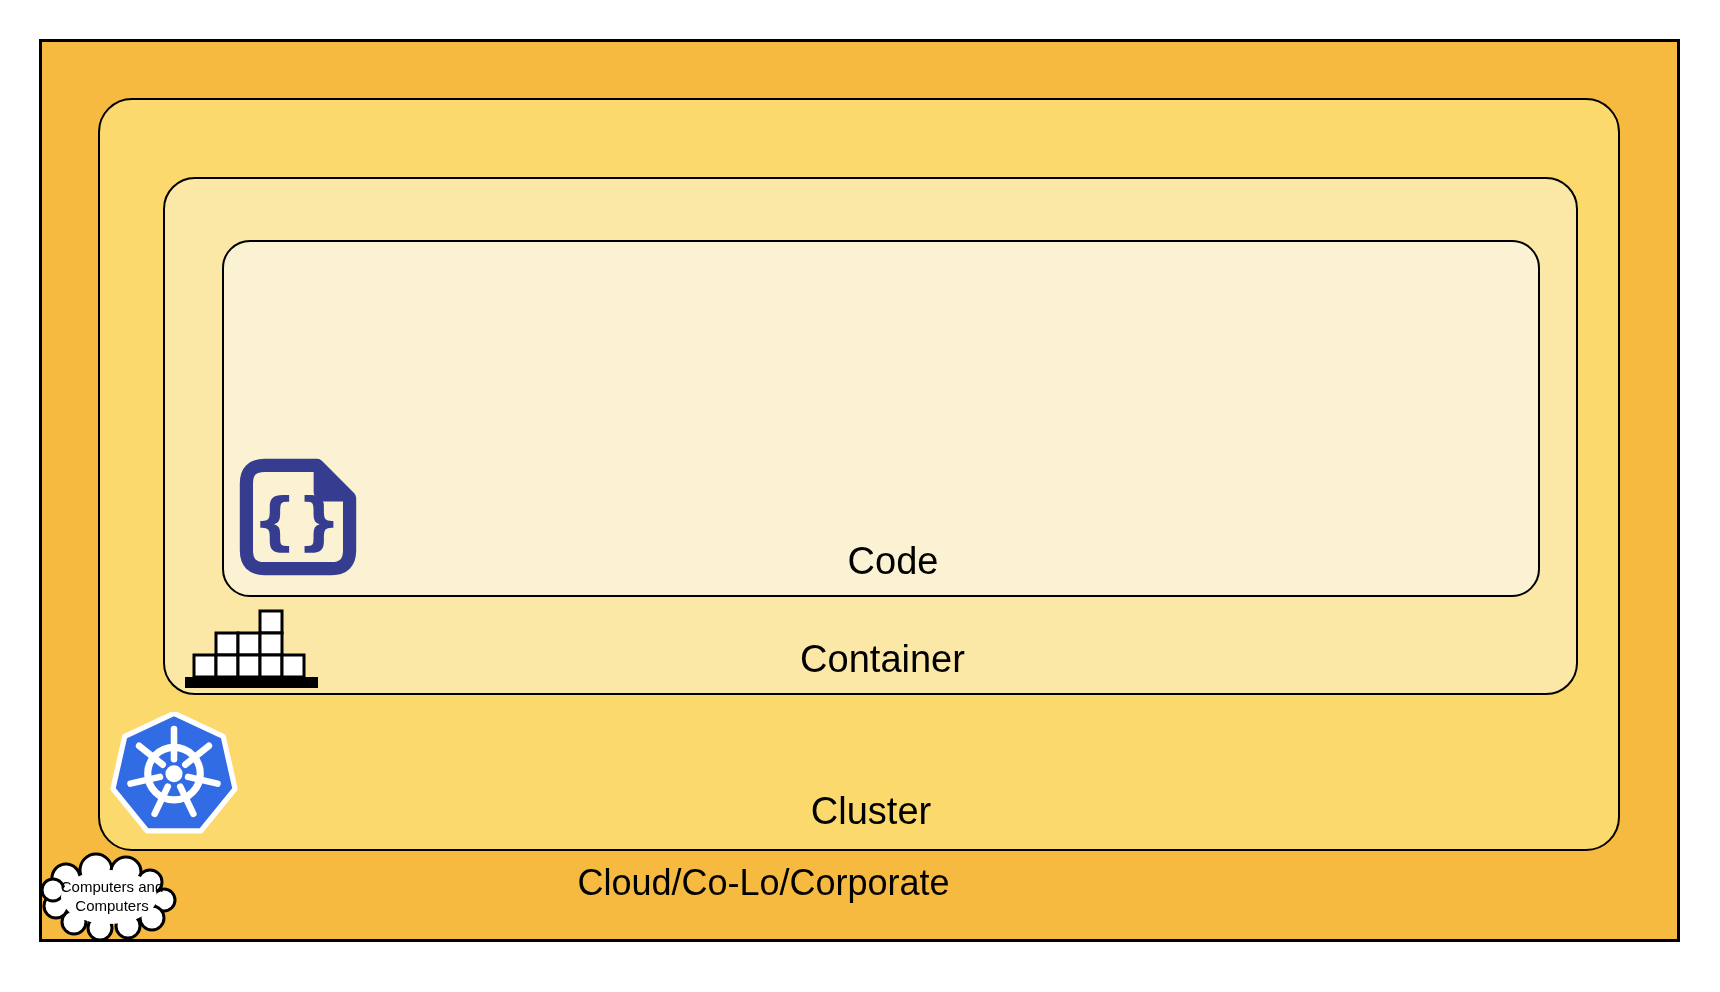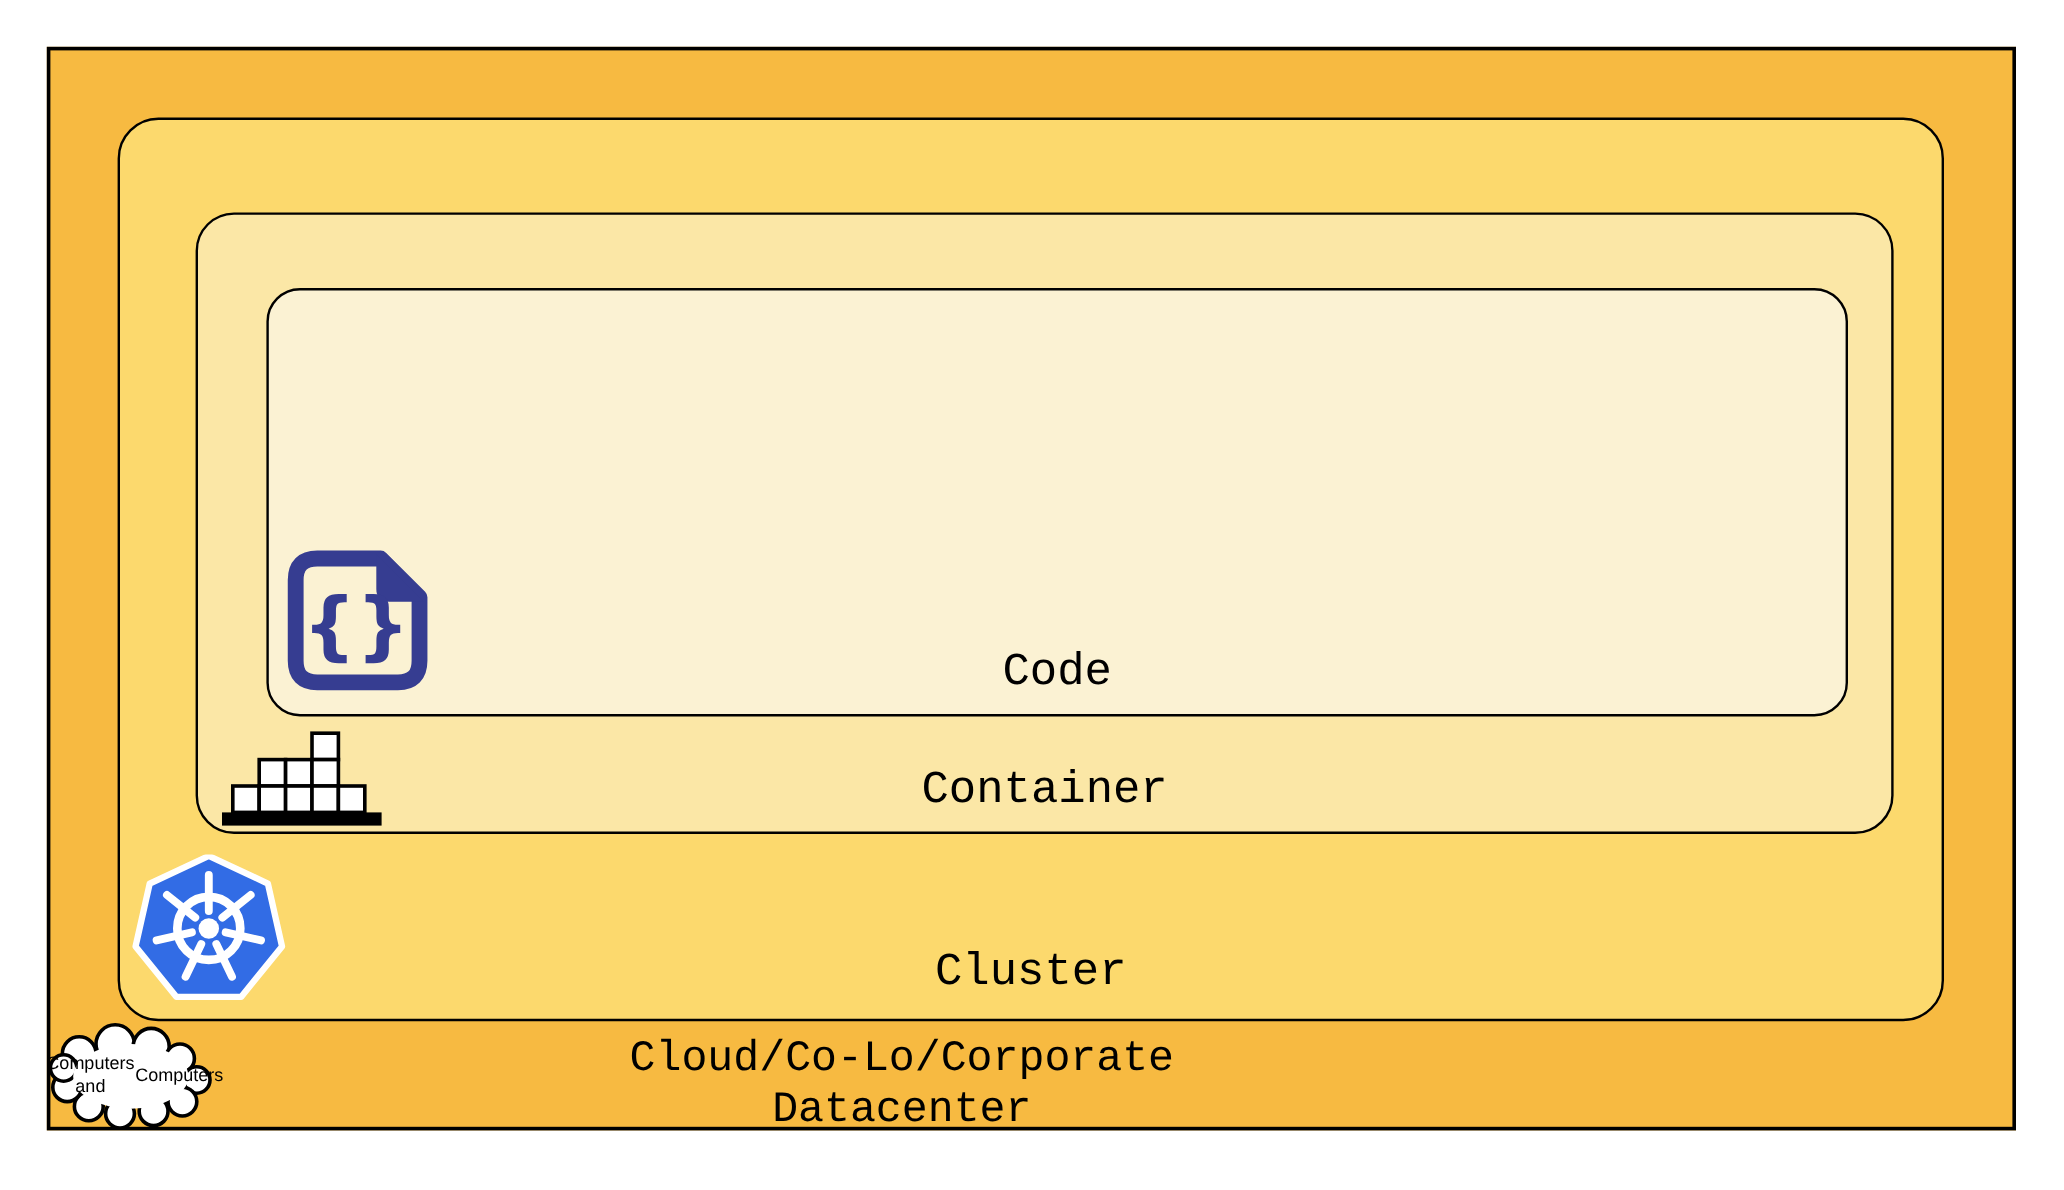--- a/index.html
+++ b/index.html
@@ -10,48 +10,47 @@
   .abs{position:absolute;box-sizing:border-box;}
   
   .layer{position:absolute;box-sizing:border-box;border:2px solid #000;}
   .layer-datacenter{left:39px;top:39px;width:1641px;height:903px;background:#F7BA41;border-width:3px;border-radius:0;}
   .layer-cluster{left:98px;top:98px;width:1522px;height:753px;background:#FCD96D;border-radius:34px;}
   .layer-container{left:163px;top:177px;width:1415px;height:518px;background:#FBE7A6;border-radius:32px;}
   .layer-code{left:222px;top:240px;width:1318px;height:357px;background:#FBF2D3;border-radius:28px;}
   
   .layer-label{
     position:absolute;color:#000;font-size:38px;line-height:46px;text-align:center;
-    font-family:Liberation Mono, monospace;white-space:nowrap;
+    font-family:Liberation Sans, sans-serif;white-space:nowrap;margin-left:12px;
   }
   .label-code{left:222px;width:1318px;top:538px;}
   .label-container{left:163px;width:1415px;top:636px;text-align:center;}
   .label-cluster{left:98px;width:1522px;top:788px;text-align:center;}
   .label-datacenter{left:39px;width:1425px;top:862px;font-size:36px;line-height:42px;}
   
   .cloud-text{
-    left:38px;top:850px;width:148px;height:92px;display:flex;flex-direction:row;
+    left:38px;top:850px;width:148px;height:92px;display:flex;flex-direction:column;
     align-items:center;justify-content:center;text-align:center;
     font-size:15px;line-height:19px;color:#000;
   }
   svg{display:block;}
 </style>
 </head>
 <body>
 
 <div class="layer layer-datacenter"></div>
 <div class="layer layer-cluster"></div>
 <div class="layer layer-container"></div>
 <div class="layer layer-code"></div>
 
 <div class="layer-label label-code">Code</div>
 <div class="layer-label label-container">Container</div>
 <div class="layer-label label-cluster">Cluster</div>
 <div class="layer-label label-datacenter">
   <div>Cloud/Co-Lo/Corporate</div>
-  <div>Datacenter</div>
 </div>
 
 <svg class="abs" style="left:238px;top:457px;" width="120" height="120" viewBox="0 0 100 100">
   <path d="M66 7 H22 Q7 7 7 22 V78 Q7 93 22 93 H78 Q93 93 93 78 V34 L66 7 Z" fill="none" stroke="#363D91" stroke-width="11" stroke-linejoin="round"></path>
   <path d="M63 4 L96 37 L72 37 Q63 37 63 28 Z" fill="#363D91"></path>
   <text x="49" y="71" text-anchor="middle" font-family="DejaVu Sans, sans-serif" font-size="52" font-weight="bold" fill="#363D91">{}</text>
 </svg>
 
 <svg class="abs" style="left:185px;top:606px;" width="135" height="85" viewBox="0 0 135 85">
   <g fill="#FFFFFF" stroke="#000000" stroke-width="3">

